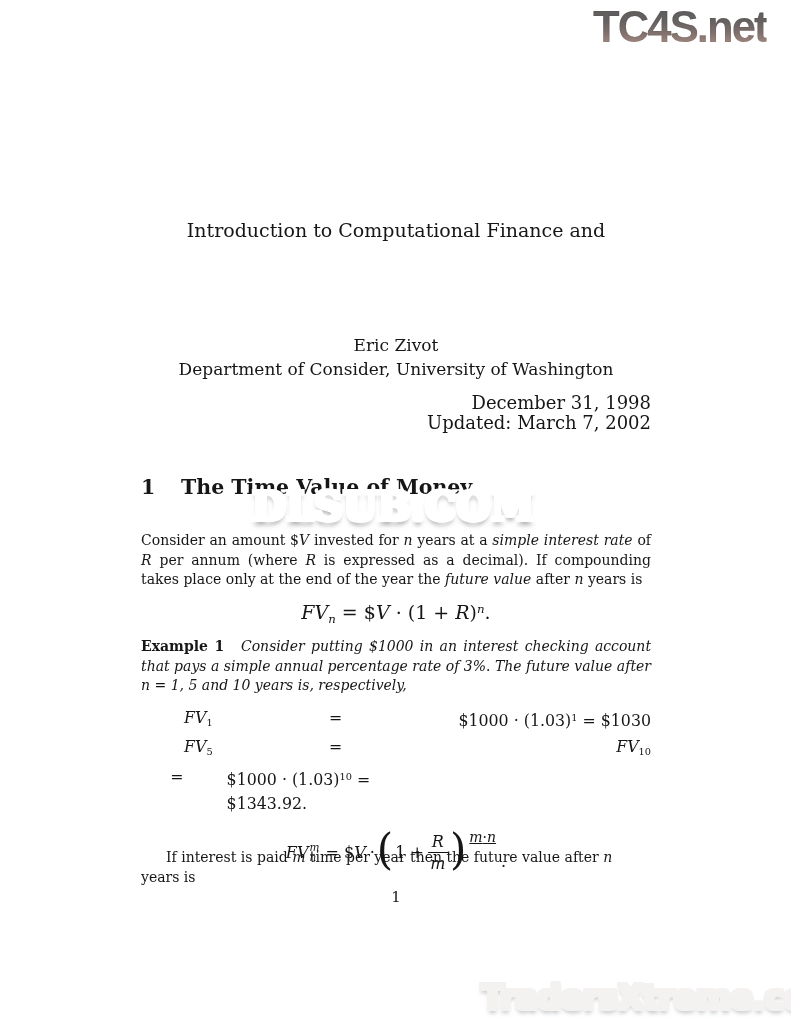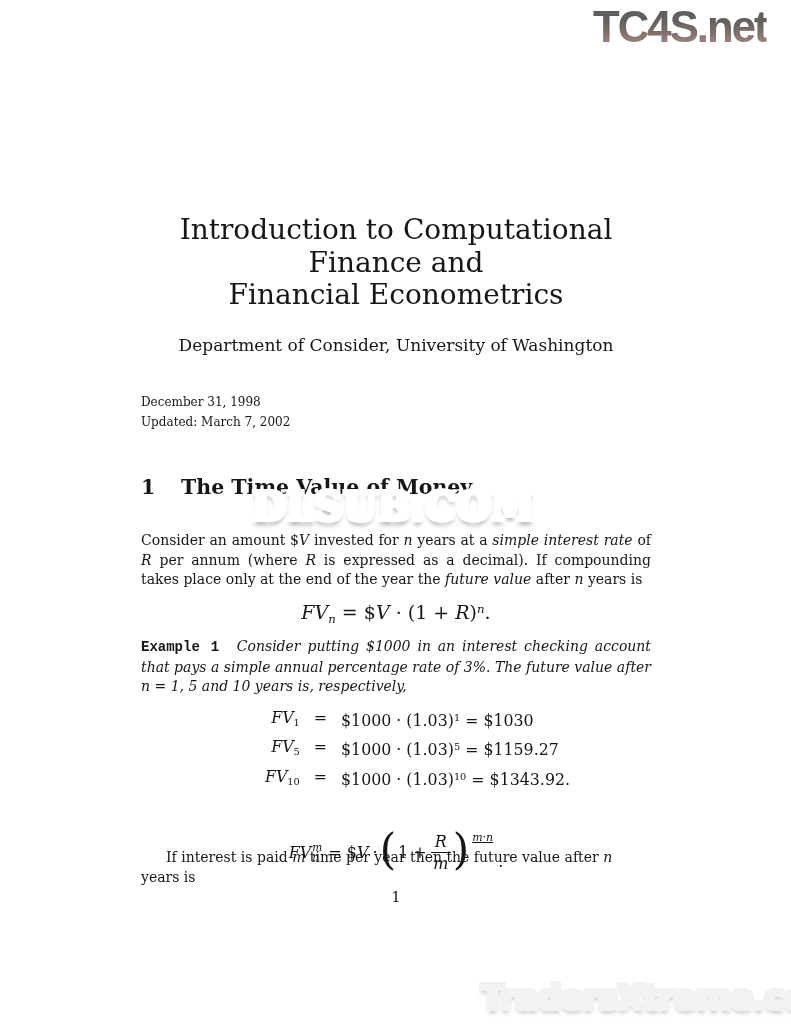--- a/index.html
+++ b/index.html
@@ -43,61 +43,61 @@
     font-size:34px;letter-spacing:-1px;font-weight:bold;
     background:linear-gradient(180deg,#e29a9a 0%,#d47b7b 30%,#c25c5c 62%,#a94646 100%);
     -webkit-background-clip:text;background-clip:text;color:transparent;
     text-shadow:
       -2px -2px 0 #f4f2f0, 2px -2px 0 #f4f2f0, -2px 2px 0 #f4f2f0, 2px 2px 0 #f4f2f0,
       -2px 0 0 #f4f2f0, 2px 0 0 #f4f2f0, 0 -2px 0 #f4f2f0, 0 2px 0 #f4f2f0,
       0 4px 4px rgba(130,130,130,0.5);
   }
 
   
-  .title-block{top:214px;text-align:center;font-size:28px;line-height:32.5px;}
+  .title-block{top:214px;text-align:center;font-size:19px;line-height:32.5px;}
   .title-line3{white-space:pre-wrap;}
   .author-block{top:333px;text-align:center;font-size:17px;line-height:24px;}
-  .date-block{top:393px;text-align:left;font-size:12px;line-height:19.5px;}
+  .date-block{top:393px;text-align:right;font-size:18px;line-height:19.5px;}
   .section-heading{top:475px;font-size:20.5px;font-weight:bold;display:flex;}
   .section-number{width:40px;}
   .para{font-size:14px;line-height:19.5px;text-align:justify;}
   .para1{top:531px;}
   .formula-line{top:601px;text-align:center;font-size:19px;}
   .example{top:637px;}
-  .example-label{font-weight:bold;font-family:Liberation Mono, monospace;}
+  .example-label{font-weight:bold;}
   .example-body{font-style:italic;}
   .eq-block{top:706px;text-align:center;font-size:15.8px;}
   .eq-grid{display:inline-grid;grid-template-columns:auto auto auto;column-gap:14px;line-height:24px;}
   .eq-lhs{text-align:right;margin-left:43px;}
   .eq-rhs{text-align:left;}
   .para2{top:848px;text-indent:25px;text-align:left;}
   .formula2{top:831px;width:510px;left:141px;display:flex;justify-content:center;align-items:center;font-size:16px;}
   .supsub{display:inline-flex;flex-direction:column;align-items:flex-start;font-size:10.5px;line-height:10px;margin-left:1px;margin-right:2px;}
   .bigparen{font-size:42px;font-weight:400;line-height:1;margin:0 2px;transform:translateY(-2px);}
   .frac{display:inline-block;text-align:center;vertical-align:middle;margin-left:4px;}
   .frac .fnum{display:block;border-bottom:1.3px solid #161616;padding:0 4px 1px;}
   .frac .fden{display:block;padding-top:1px;}
-  .paren-exp{font-size:11px;transform:translateY(-15px);display:inline-block;margin-left:1px;text-decoration:underline;}
+  .paren-exp{font-size:14px;transform:translateY(-15px);display:inline-block;margin-left:1px;text-decoration:underline;}
   .trail-period{transform:translateY(9px);display:inline-block;margin-left:5px;}
   .spacer{display:inline-block;width:4px;}
   .page-number{top:888px;text-align:center;font-size:15px;}
 </style>
 </head>
 <body>
 
 <div>
 
   <div class="abs wm wm-tc4s">TC4S.net</div>
 
   <div class="abs col title-block">
     <div>Introduction to Computational Finance and</div>
-    <div>Financial Econometrics</div>
   </div>
 
   <div class="abs col author-block">
+    <div>Eric Zivot</div>
     <div>Department of Consider, University of Washington</div>
   </div>
 
   <div class="abs col date-block">
     <div>December 31, 1998</div>
     <div>Updated: March 7, 2002</div>
   </div>
 
   <div class="abs col section-heading">
     <span class="section-number">1</span>
@@ -117,21 +117,20 @@
   </div>
 
   <div class="abs col eq-block">
     <div class="eq-grid">
       <span class="eq-lhs"><i>FV</i><sub>1</sub></span>
       <span class="eq-rel">=</span>
       <span class="eq-rhs">$1000 · (1.03)<sup>1</sup> = $1030</span>
 
       <span class="eq-lhs"><i>FV</i><sub>5</sub></span>
       <span class="eq-rel">=</span>
-      <span class="eq-rhs">$1000 · (1.03)<sup>5</sup> = $1159.27</span>
 
       <span class="eq-lhs"><i>FV</i><sub>10</sub></span>
       <span class="eq-rel">=</span>
       <span class="eq-rhs">$1000 · (1.03)<sup>10</sup> = $1343.92.</span>
     </div>
   </div>
 
   <div class="abs col para para2">If interest is paid <i>m</i> time per year then the future value after <i>n</i> years is</div>
 
   <div class="abs formula2">

